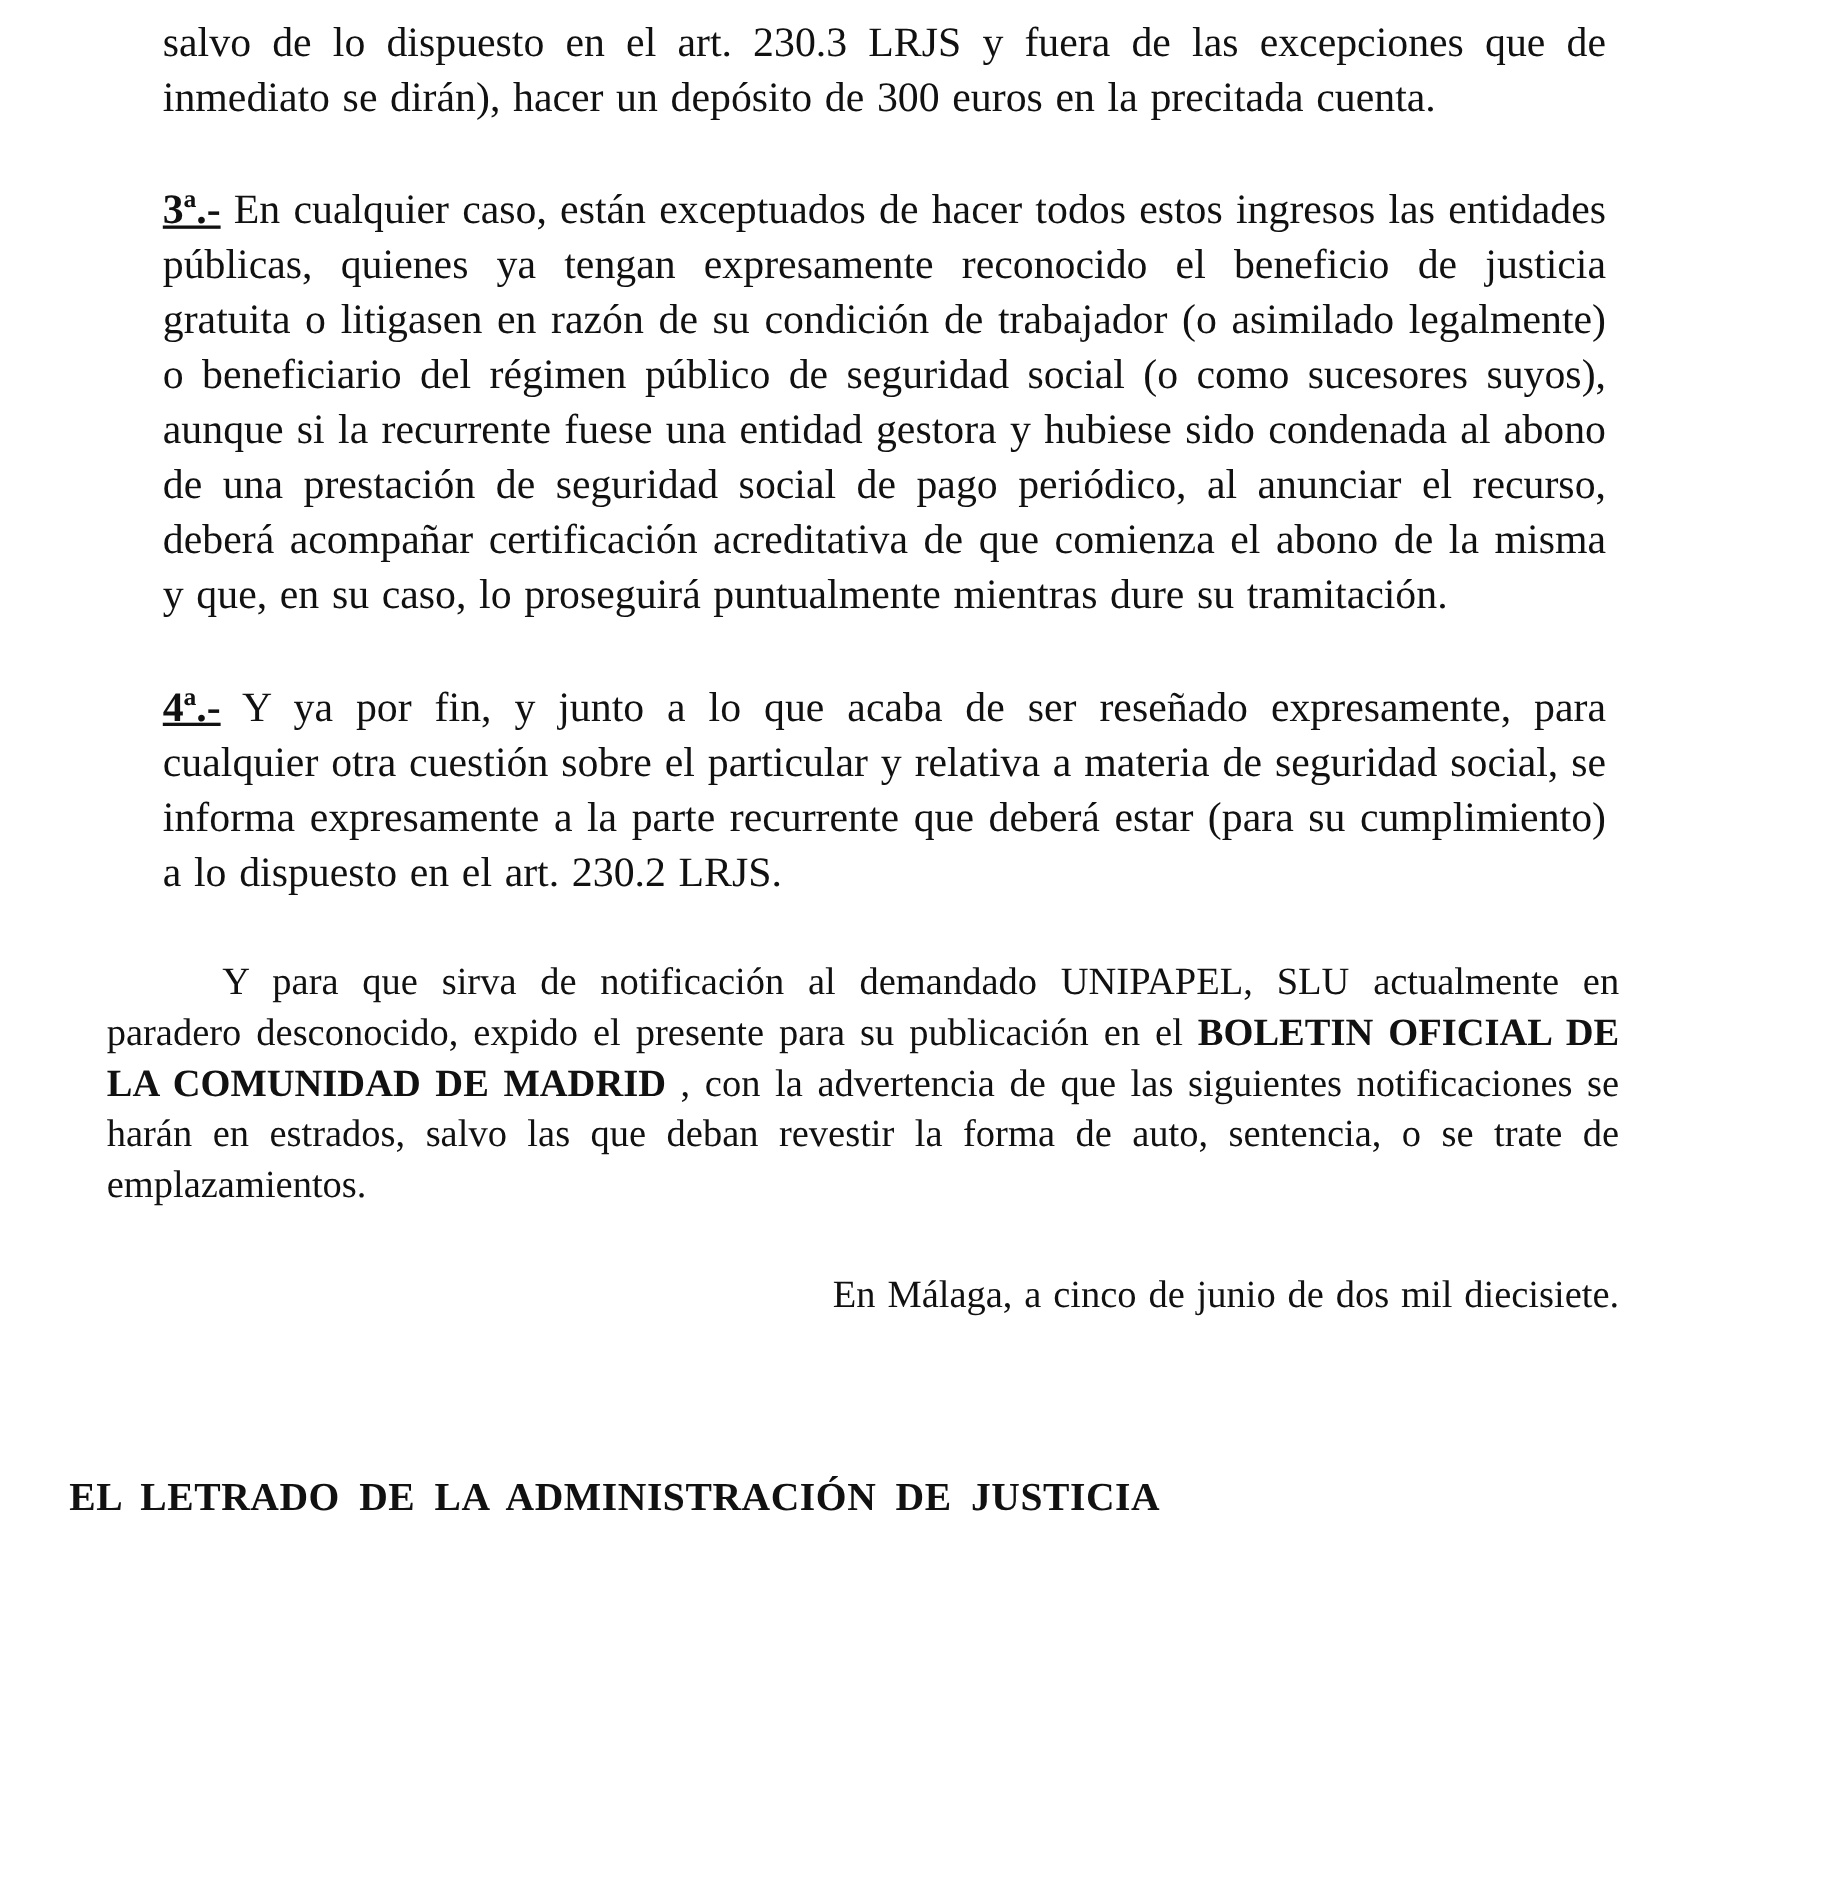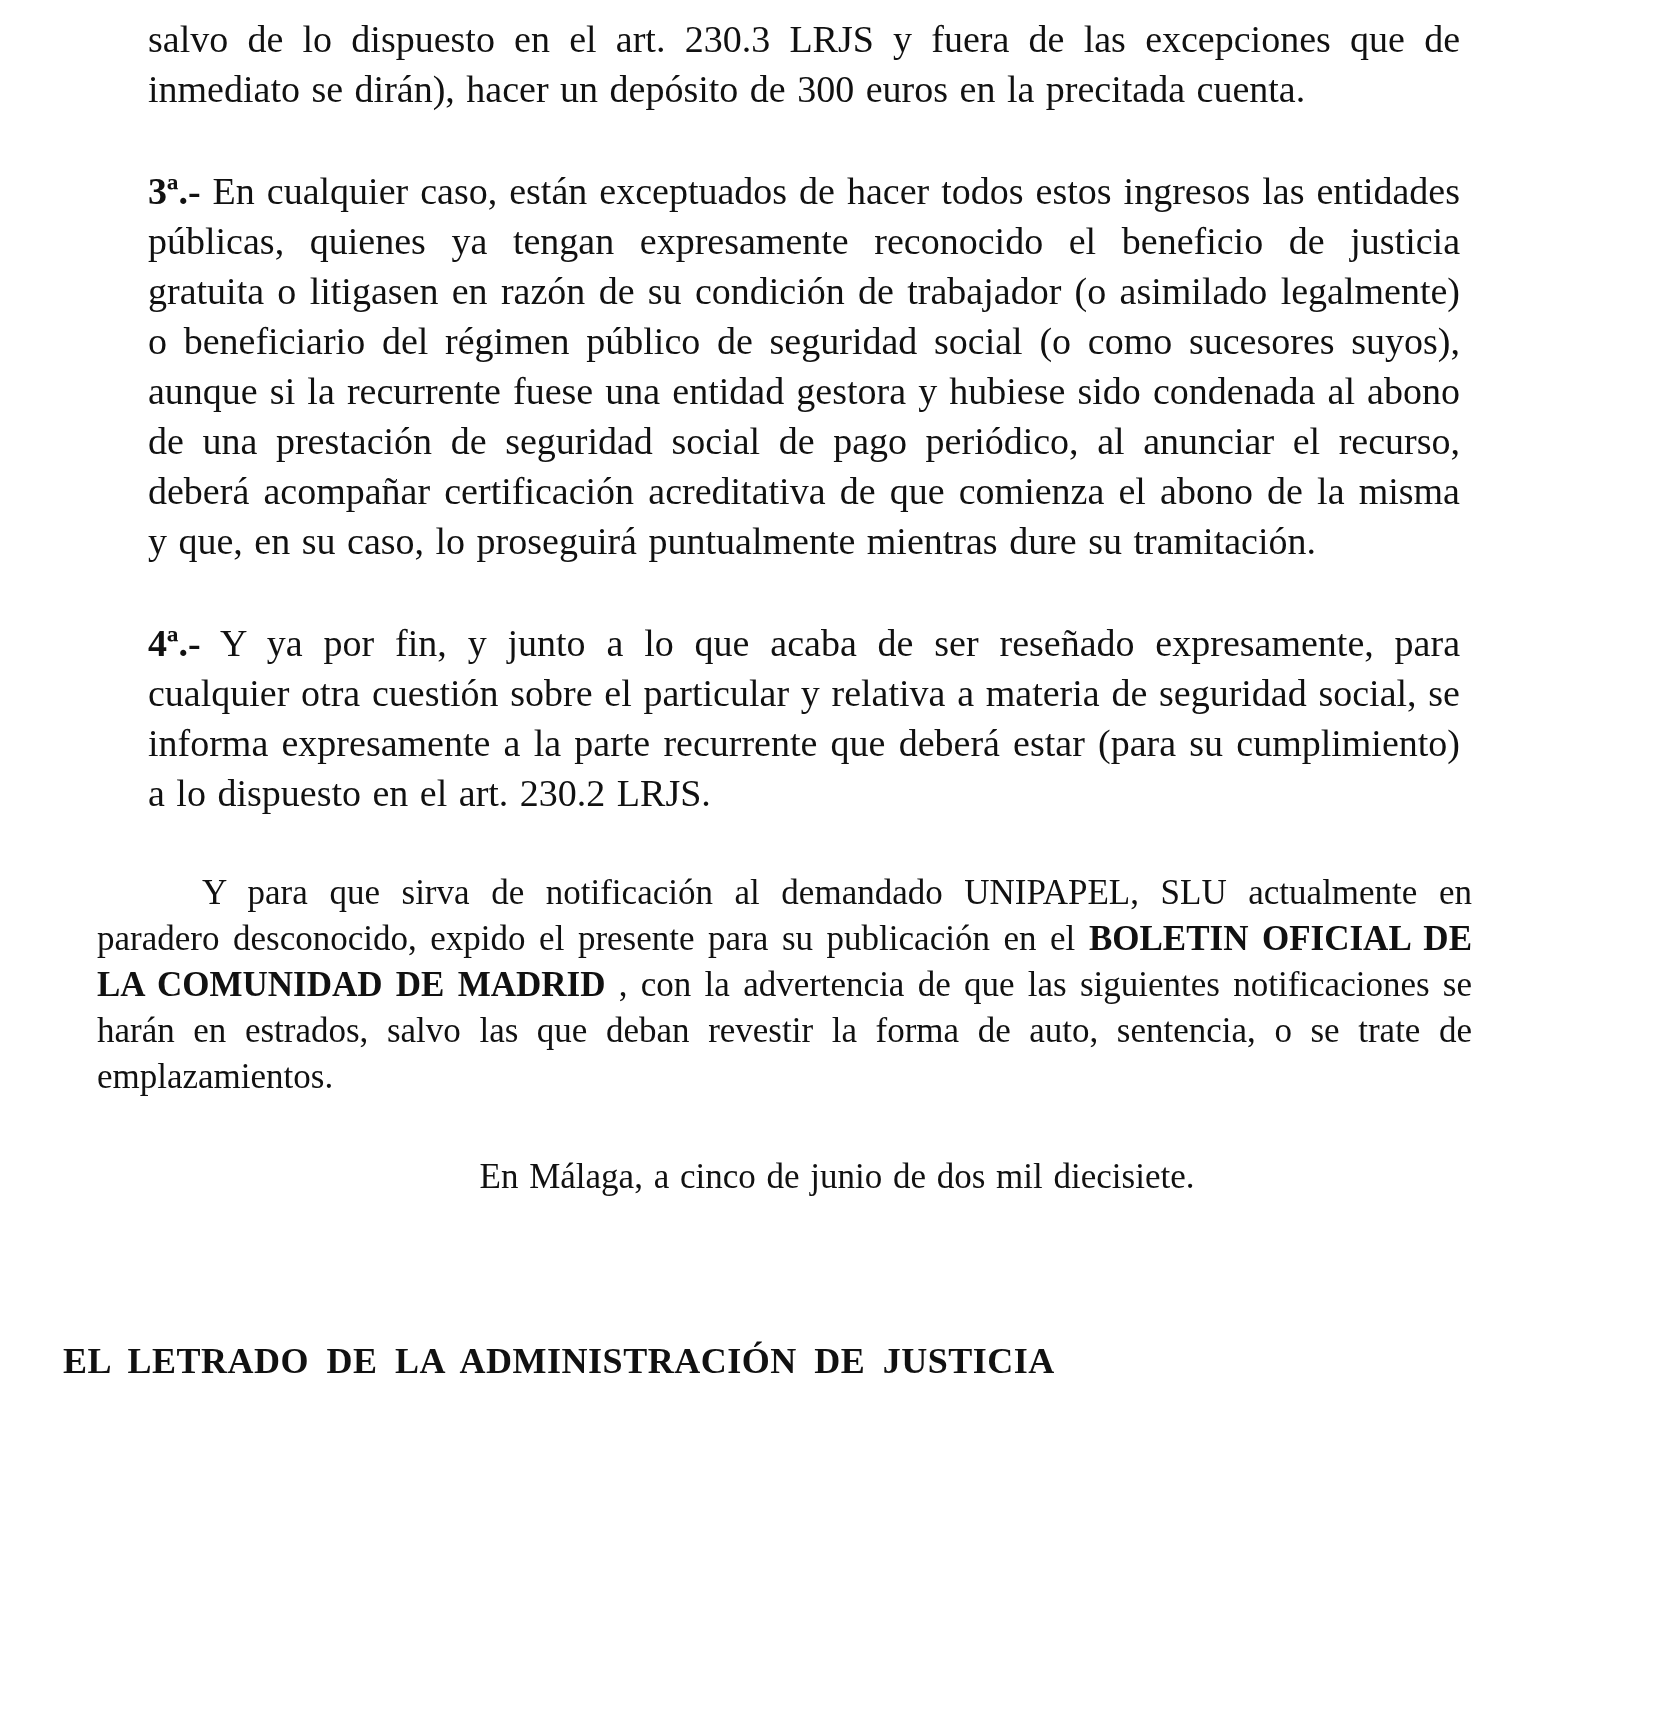--- a/index.html
+++ b/index.html
@@ -28,38 +28,39 @@
     line-height: 50px;
     text-align: justify;
     margin: 0 0 52px 0;
     word-spacing: 2px;
   }
   .main-block p.closing {
     margin-bottom: 60px;
   }
   b.ordinal {
     font-weight: bold;
+    text-decoration: underline;
   }
   
   .wide-block {
     margin-left: 97px;
     margin-right: 200px;
   }
   .wide-block p {
     font-size: 35px;
     line-height: 46px;
     text-align: justify;
     margin: 0 0 54px 0;
     word-spacing: 2px;
   }
   .wide-block p.indent-first {
     text-indent: 105px;
   }
   .wide-block p.place-date {
-    text-align: center;
+    text-align: right;
     margin-bottom: 0;
   }
   .footer-title {
     margin-top: 140px;
     margin-left: 63px;
     margin-right: 200px;
     text-align: left;
     font-size: 36px;
     font-weight: bold;
     word-spacing: 8px;

